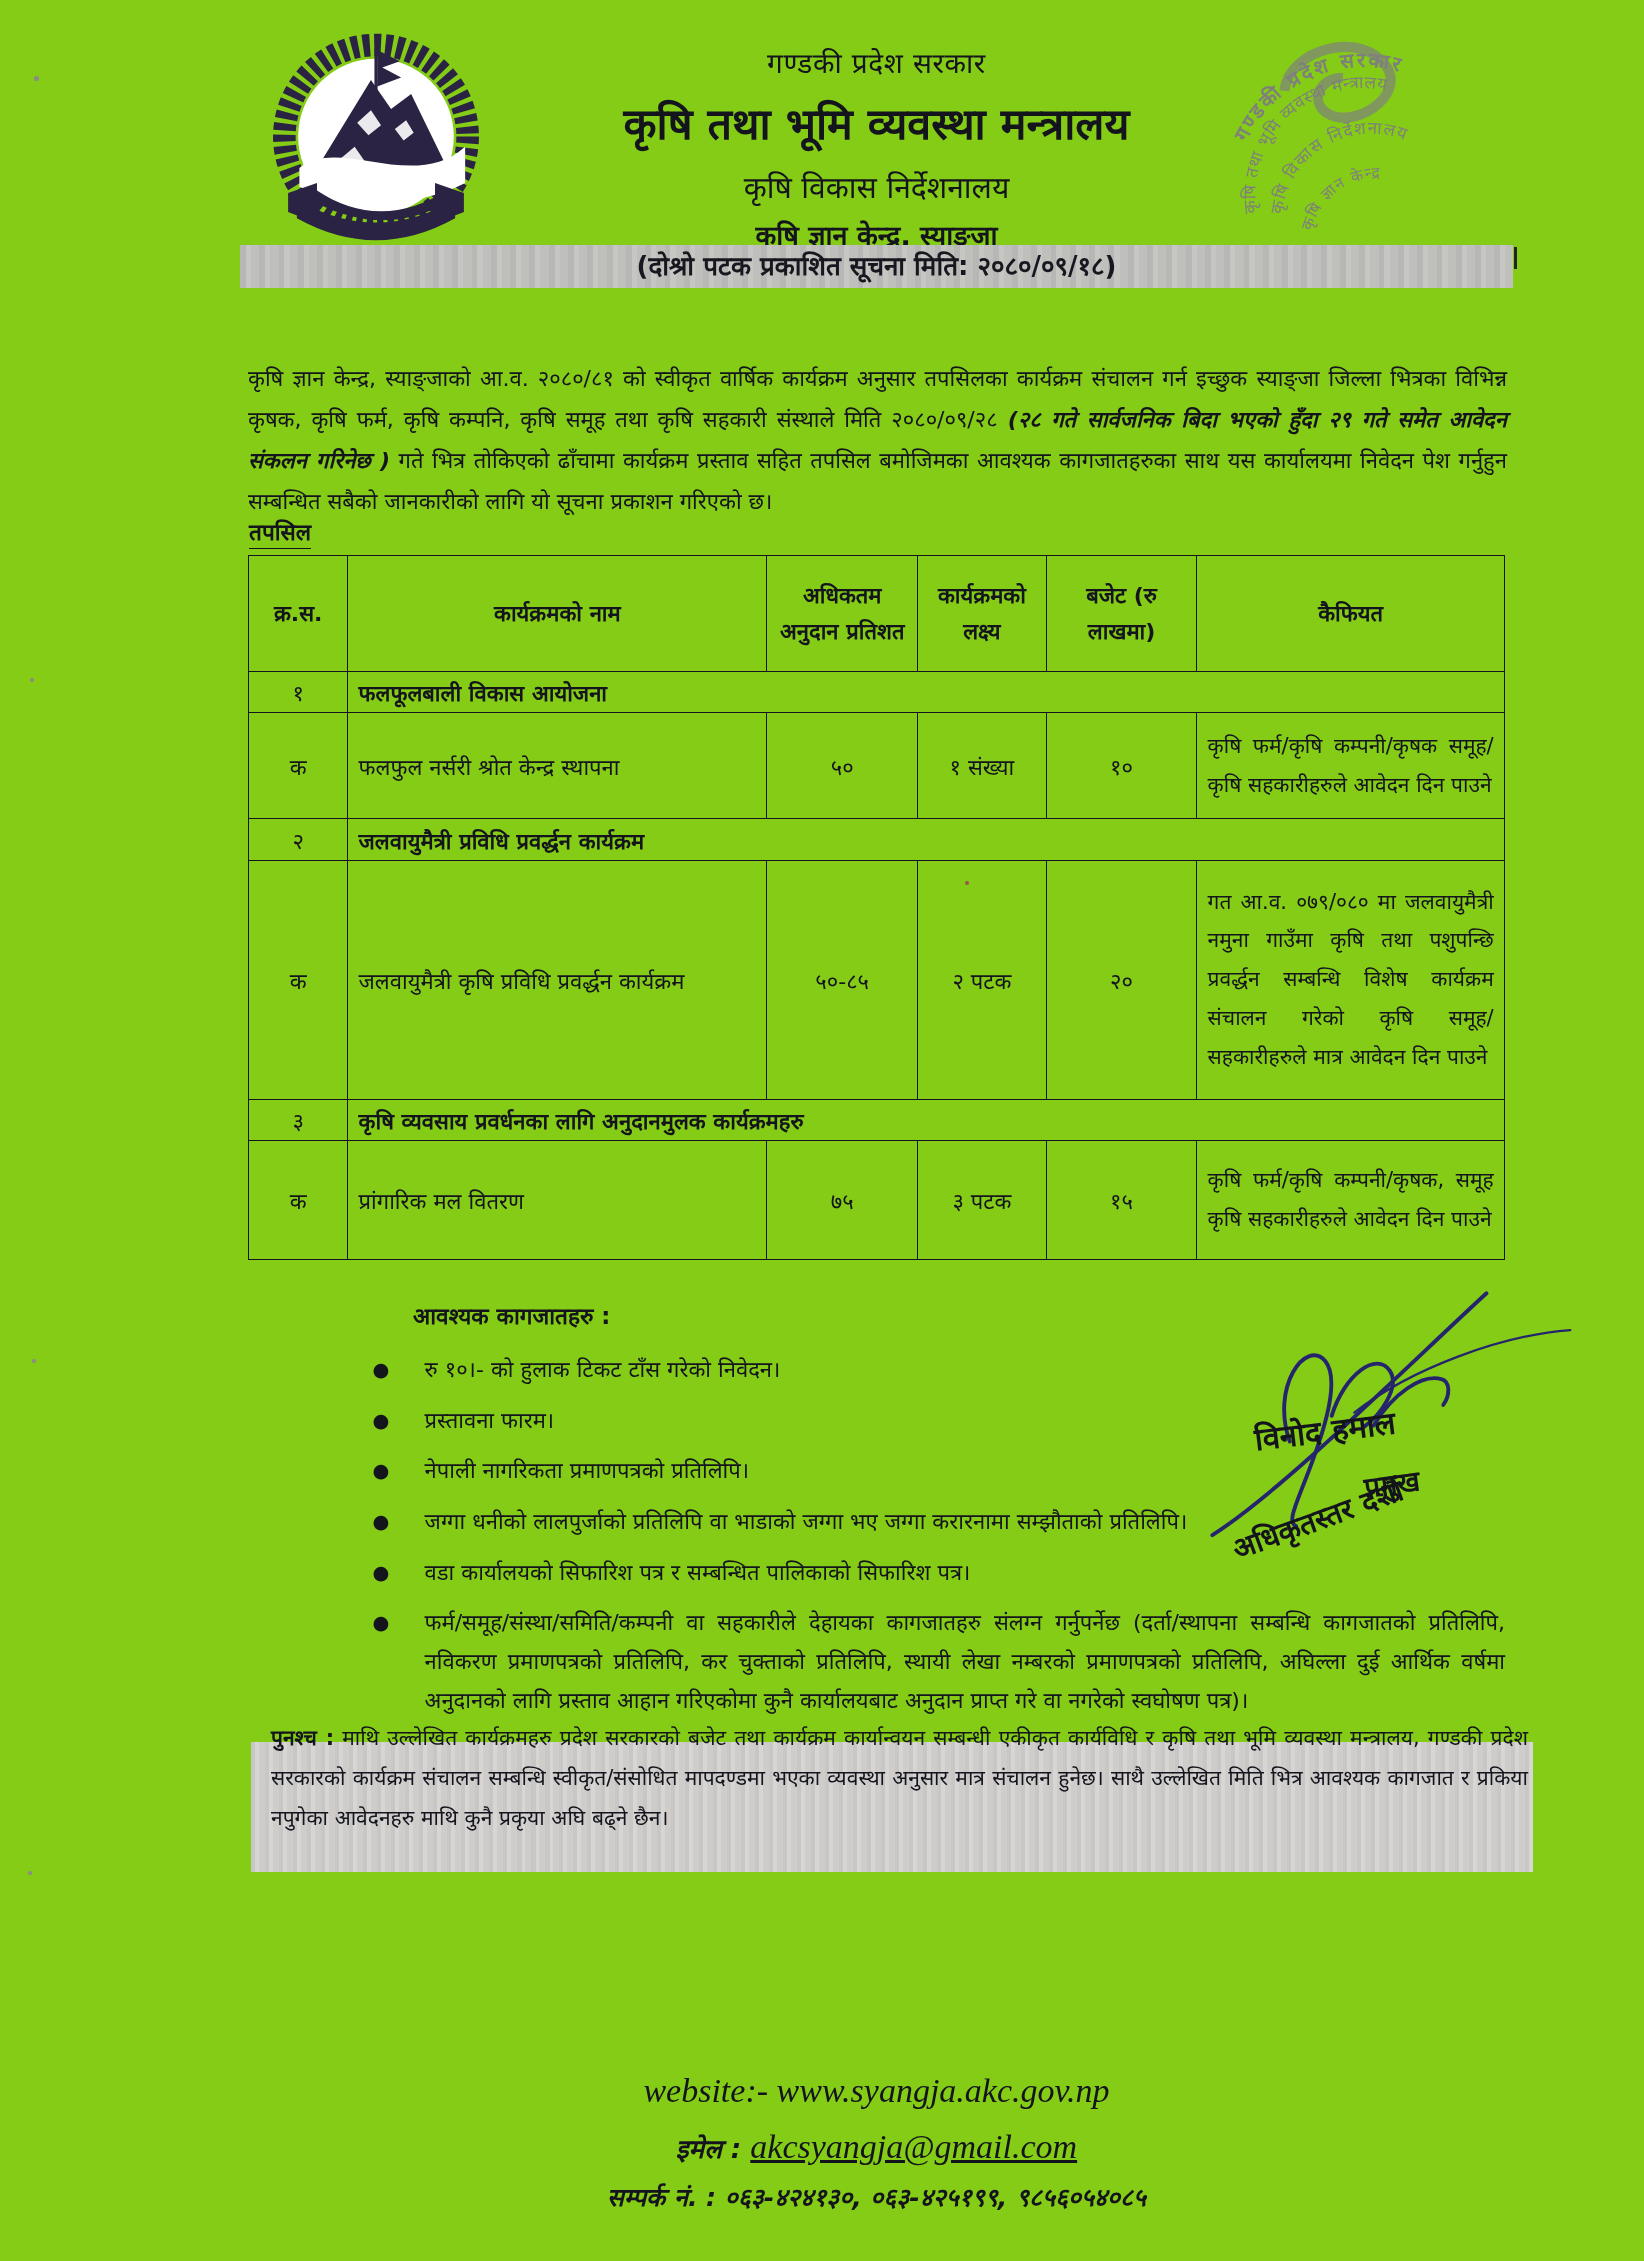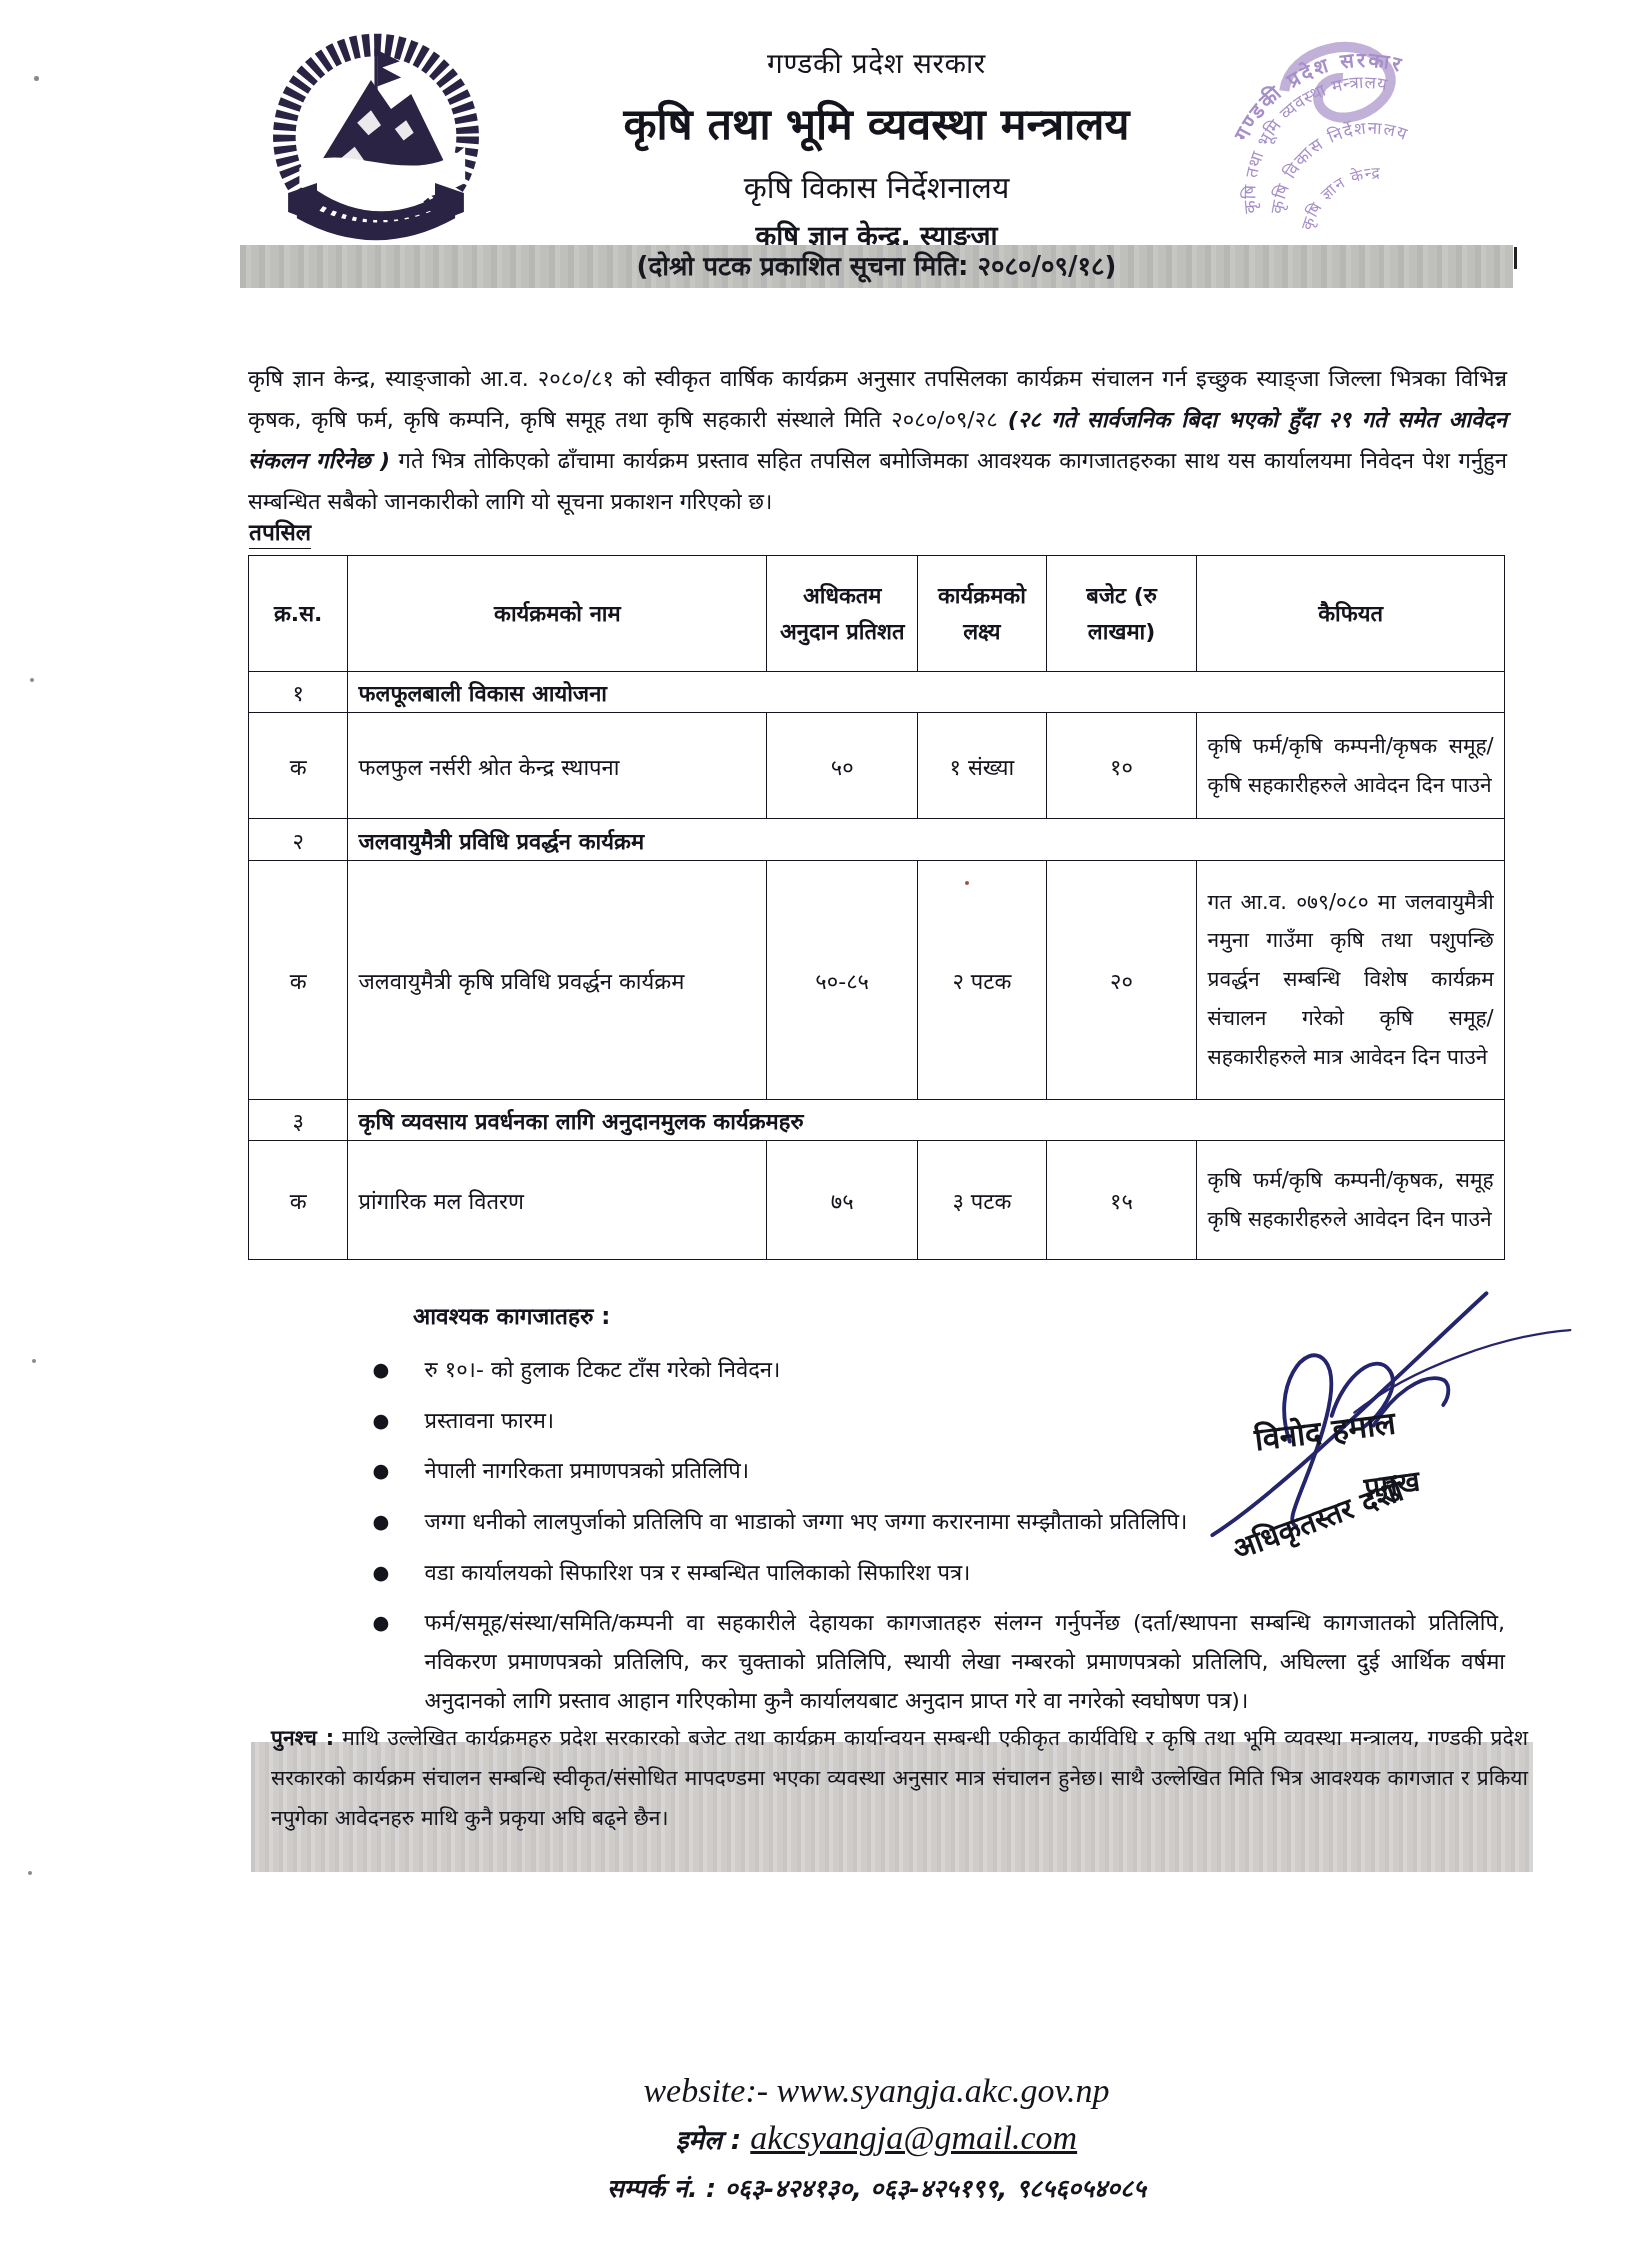--- a/index.html
+++ b/index.html
@@ -1,18 +1,18 @@
 <!DOCTYPE html>
 <html style="font-size:10.3px"><head>
 <meta charset="utf-8">
 <style>
   html,body{margin:0;padding:0;background:#e8e8e8;}
   .page{
     position:relative; width:1644px; height:2261px;
-    background:#ffffff; overflow:hidden;
+    background:#84cc16; overflow:hidden;
     color:#14141d;
     font-family:"DejaVu Sans",sans-serif;
   }
   
   .logo{position:absolute; left:263px; top:32px; width:226px; height:213px;}
   .hdr{position:absolute; left:248px; top:43px; width:1257px; text-align:center;}
   .hdr-l1{font-size:28px; letter-spacing:0.6px;}
   .hdr-l2{font-size:43px; font-weight:bold; margin-top:11.6px;}
   .hdr-l3{font-size:30px; margin-top:14px;}
   .hdr-l4{font-size:27px; font-weight:bold; margin-top:9px;text-align:center;}
@@ -70,21 +70,21 @@
   .ps-band{position:absolute; left:251px; top:1742px; width:1282px; height:130px;
     background:repeating-linear-gradient(90deg,#c9c7c6 0 4.5px,#d8d6d4 4.5px 8.4px,#cfccca 8.4px 14px),
                repeating-linear-gradient(0deg,rgba(180,170,175,.35) 0 3.2px,rgba(210,205,205,.2) 3.2px 5.8px);
   }
   .ps{position:absolute; left:271px; top:1718px; width:1257px;
       font-size:21px; line-height:40px; text-align:justify;}
   .ps b{font-weight:bold;margin-top:27px;}
   
   .footer{position:absolute; left:248px; top:2072px; width:1257px; text-align:center;font-style:italic;}
   .f-web{font-family:"Liberation Serif",serif; font-size:34px;}
-  .f-email{margin-top:9px; font-size:26px; font-weight:bold;}
+  .f-email{margin-top:18px; font-size:26px; font-weight:bold;}
   .f-email .addr{font-family:"Liberation Serif",serif; font-size:34px; font-weight:normal;
                  text-decoration:underline;}
   .f-contact{margin-top:13px; font-size:25px; font-weight:bold;}
   
   .speck{position:absolute; background:#8a8a8a; border-radius:50%;}
 </style>
 </head>
 <body>
 
 <div class="page">

